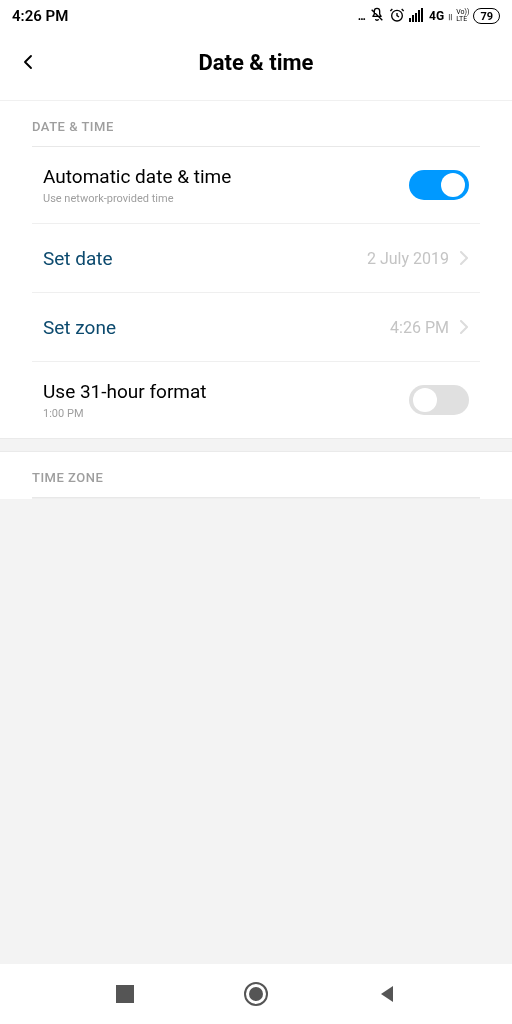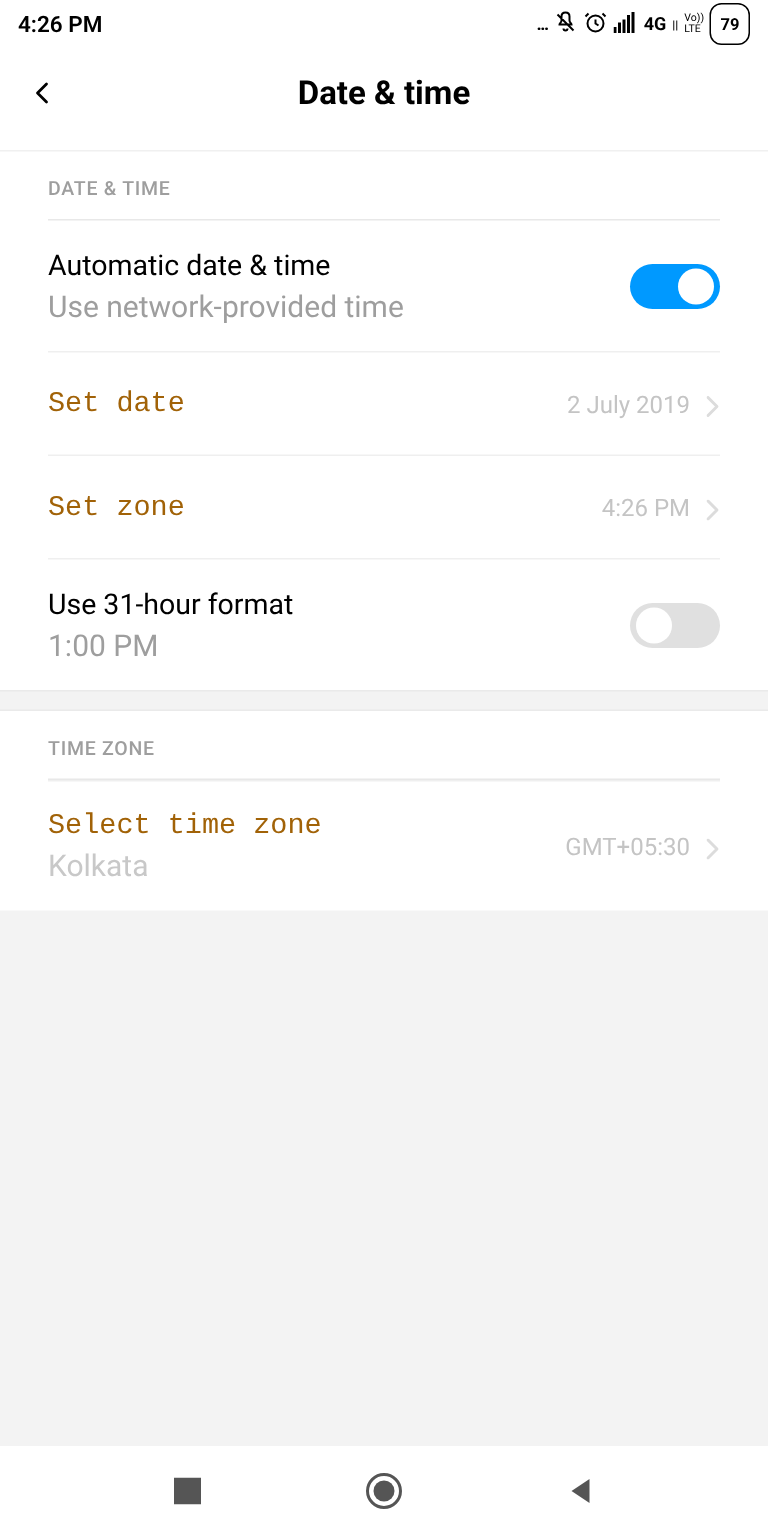--- a/index.html
+++ b/index.html
@@ -1,35 +1,35 @@
 <!DOCTYPE html>
 <html><head>
   <meta charset="utf-8">
   <style>
     * { margin: 0; padding: 0; box-sizing: border-box; font-family: -apple-system, Roboto, Arial, sans-serif; }
     html, body { width: 512px; height: 1024px; background: #fff; overflow: hidden; }
     .status-bar { height: 32px; display: flex; align-items: center; justify-content: space-between; padding: 0 12px; font-size: 14px; font-weight: 600; color: #000; }
     .status-left { font-size: 15px; }
     .status-right { display: flex; align-items: center; gap: 4px; font-size: 12px; }
     .dots { letter-spacing: -1px; font-weight: bold; }
-    .battery { border: 1.5px solid #000; border-radius: 8px; padding: 0 6px; font-size: 11px; font-weight: bold; display: inline-flex; align-items: center; height: 28px; }
+    .battery { border: 1.5px solid #000; border-radius: 8px; padding: 0 6px; font-size: 11px; font-weight: bold; display: inline-flex; align-items: center; height: 16px; }
     .header { height: 60px; display: flex; align-items: center; padding: 0 16px; position: relative; }
     .back { width: 24px; height: 24px; display: flex; align-items: center; justify-content: center; }
     .title { position: absolute; left: 0; right: 0; text-align: center; font-size: 22px; font-weight: 700; pointer-events: none; }
     .header-divider { height: 1px; background: #f0f0f0; margin-top: 8px; }
     .section-header { font-size: 13px; font-weight: 500; color: #9e9e9e; letter-spacing: 0.5px; padding: 18px 32px 12px; }
     .section-divider { height: 1px; background: #e8e8e8; margin: 0 32px; }
-    .row { display: flex; align-items: center; justify-content: space-between; padding: 18px 32px; min-height: 68px; }
+    .row { display: flex; align-items: center; justify-content: space-between; padding: 18px 43px; min-height: 68px; }
     .row-divider { height: 1px; background: #efefef; margin: 0 32px; }
     .row-text { display: flex; flex-direction: column; gap: 4px; }
     .row-title { font-size: 19px; color: #000; font-weight: 400; }
-    .row-title.disabled { color: #a16207; font-family: Liberation Mono, monospace; }
-    .row-sub { font-size: 20px; color: #9e9e9e; }
+    .row-title.disabled { color: #0c4a6e; }
+    .row-sub { font-size: 11px; color: #9e9e9e; }
     .row-sub.disabled { color: #c8c8c8; }
-    .row-right { display: flex; align-items: flex-end; gap: 10px; }
+    .row-right { display: flex; align-items: center; gap: 10px; }
     .row-value { font-size: 16px; color: #9e9e9e; }
     .row-value.disabled { color: #c4c4c4; }
     .chevron { width: 10px; height: 16px; display: flex; align-items: center; justify-content: center; }
     .toggle { width: 60px; height: 30px; border-radius: 30px; position: relative; }
     .toggle.on { background: #0099ff; }
     .toggle.off { background: #e0e0e0; }
     .toggle-knob { width: 24px; height: 24px; border-radius: 50%; background: #fff; position: absolute; top: 3px; }
     .toggle.on .toggle-knob { right: 4px; }
     .toggle.off .toggle-knob { left: 4px; }
     .section-gap { height: 14px; background: #f3f3f3; border-top: 1px solid #eaeaea; border-bottom: 1px solid #eaeaea; }
@@ -138,34 +138,20 @@
       </div>
 </div>
 
 <div class="section-gap"></div>
 
 <div class="section-header">TIME ZONE</div>
 <div class="section-divider"></div>
 
 <div class="row-divider"></div>
 
-<div class="row">
-  <div class="row-text">
-    <div class="row-title disabled">Select time zone</div>
-    <div class="row-sub disabled">Kolkata</div>
-  </div>
-  <div class="row-right">
-    <div class="row-value disabled">GMT+05:30</div>
-    <div class="chevron">
-      <svg width="8" height="14" viewBox="0 0 8 14">
-            <path d="M1 1l6 6-6 6" stroke="#dcdcdc" stroke-width="2" fill="none" stroke-linecap="round"></path>
-          </svg>
-    </div>
-  </div>
-</div>
 
 <div class="filler" style="flex:1;"></div>
 
 </div>
 
 <div class="nav-bar">
   <div class="nav-btn">
     <svg width="18" height="18" viewBox="0 0 18 18">
         <rect x="0" y="0" width="18" height="18" fill="#555"></rect>
       </svg>

